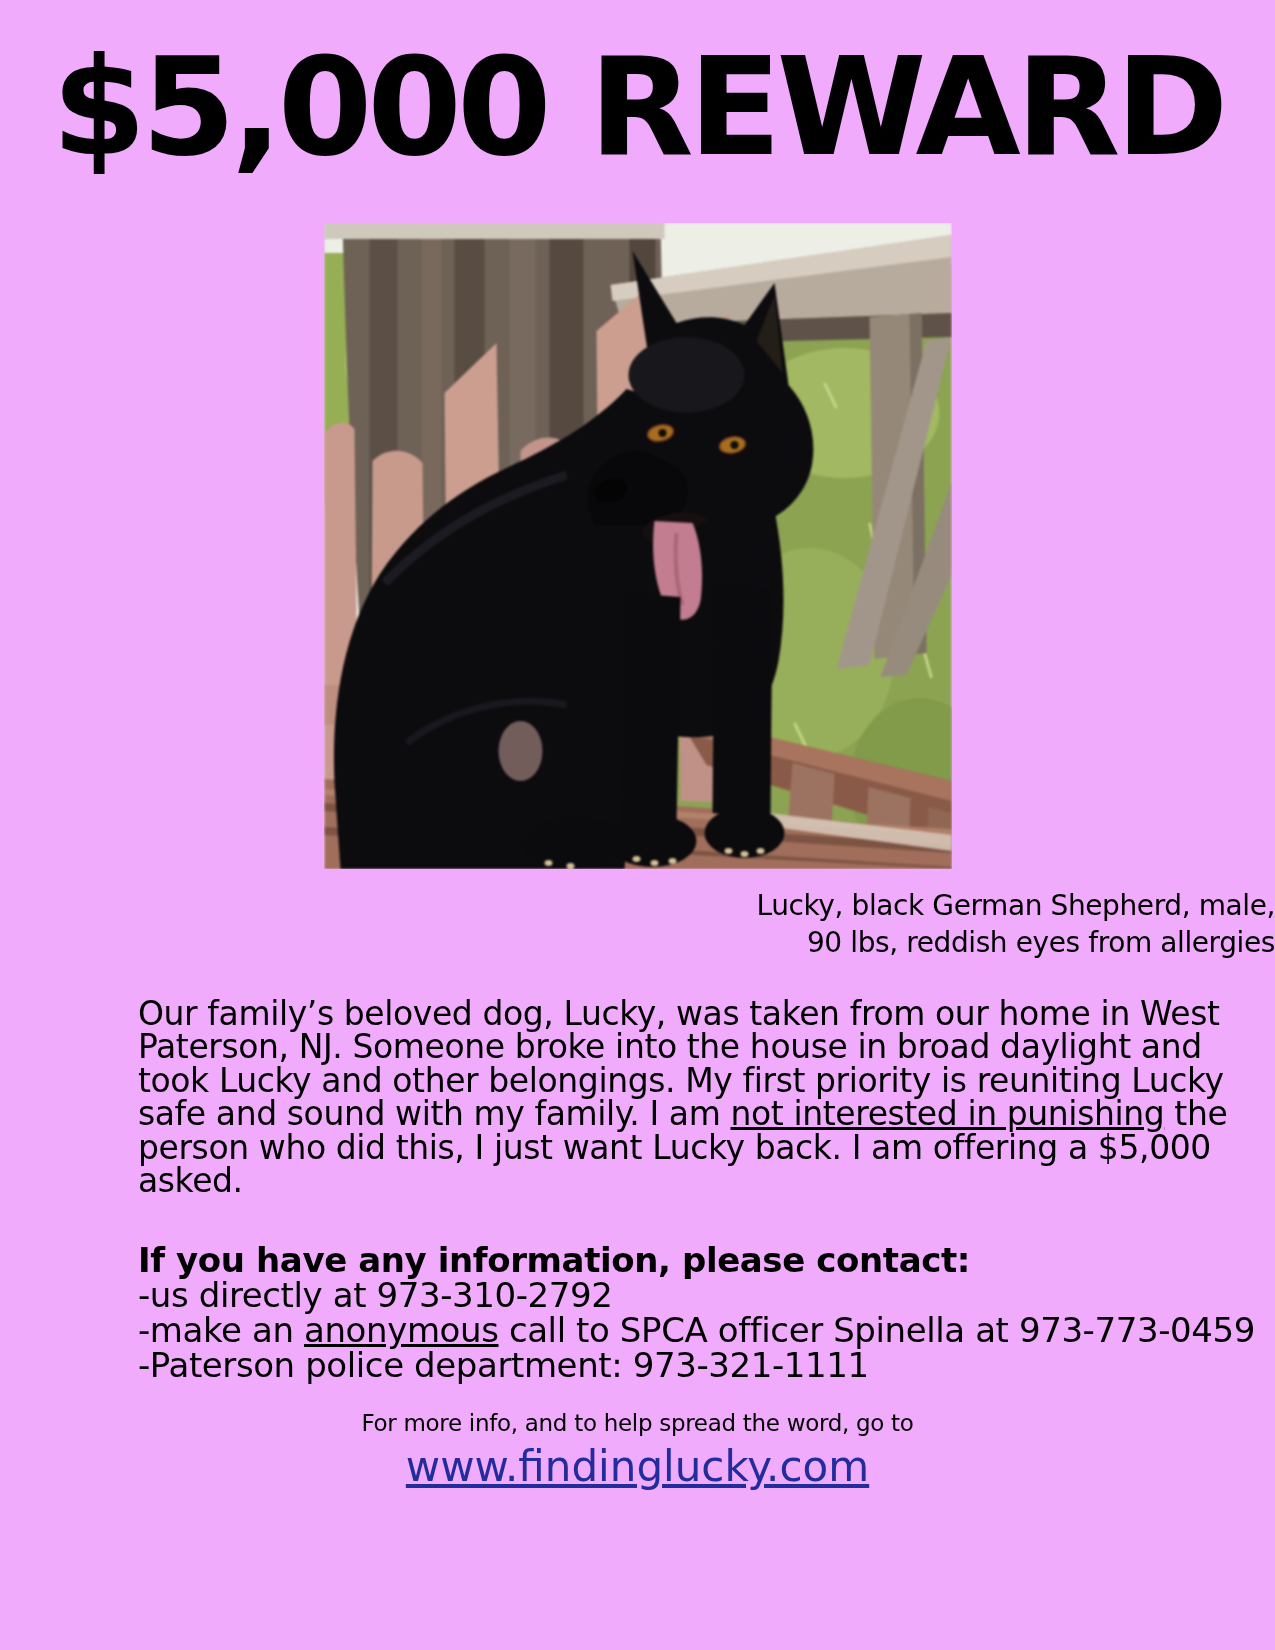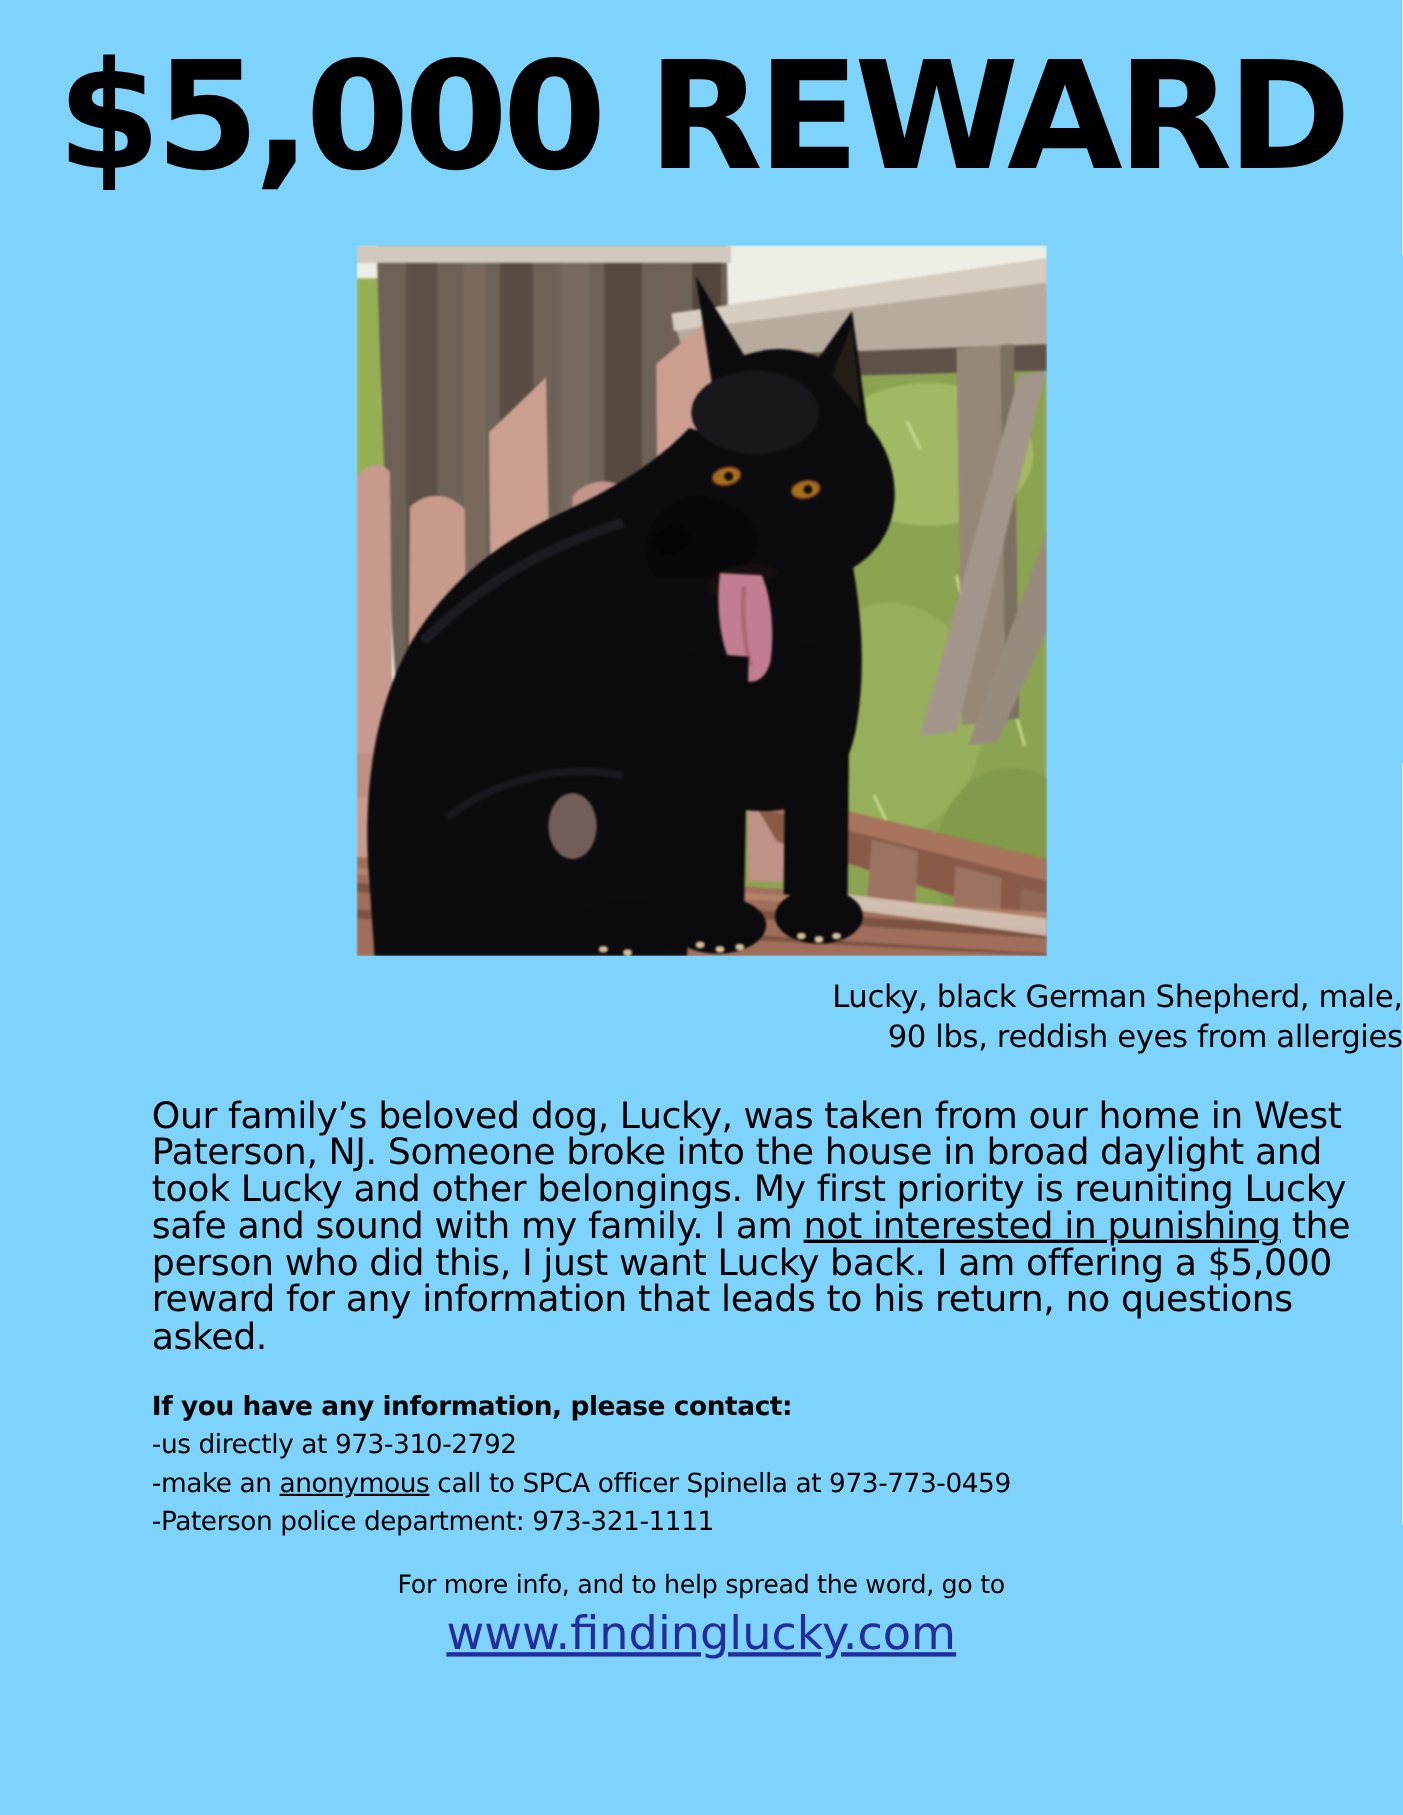--- a/index.html
+++ b/index.html
@@ -1,19 +1,19 @@
 <!DOCTYPE html>
 <html><head>
 <meta charset="utf-8">
 <style>
   html,body { margin:0; padding:0; background:#ffffff; }
   .page {
     position:relative;
     width:1275px; height:1650px;
-    background:#7dd3fc;
+    background:#f0abfc;
     color:#000;
     font-family:"DejaVu Sans", sans-serif;
     overflow:hidden;
   }
   h1.title {
     margin:0; padding-top:34px;
     text-align:center;
     font-size:136px; font-weight:bold;
     letter-spacing:-5px;
     line-height:1.08;
@@ -31,22 +31,22 @@
     font-size:28px; line-height:37px;
     letter-spacing:-0.4px;
   }
   .body-text {
     margin:36px 140px 0 138px;
     font-size:33px; line-height:33.5px;
     letter-spacing:-0.4px;
     white-space:nowrap;
   }
   .contact-block {
-    margin:30px 140px 0 138px;
-    font-size:24px; line-height:35px;
+    margin:45px 140px 0 138px;
+    font-size:34px; line-height:35px;
     letter-spacing:-0.4px;
     white-space:nowrap;
   }
   .contact-heading { font-weight:bold; }
   .ul { text-decoration:underline; }
   a.email-link {
     color:#1b1bf0; text-decoration:underline; cursor:pointer;
   }
   .footer-note {
     margin-top:27px;
@@ -190,21 +190,20 @@
     <div>Lucky, black German Shepherd, male,</div>
     <div>90 lbs, reddish eyes from allergies</div>
   </div>
 
   <div class="body-text">
     <div>Our family’s beloved dog, Lucky, was taken from our home in West</div>
     <div>Paterson, NJ. Someone broke into the house in broad daylight and</div>
     <div>took Lucky and other belongings. My first priority is reuniting Lucky</div>
     <div><span>safe and sound with my family. I am </span><span class="ul">not interested in punishing</span><span> the</span></div>
     <div>person who did this, I just want Lucky back. I am offering a $5,000</div>
-    <div>reward for any information that leads to his return, no questions</div>
     <div>asked.</div>
   </div>
 
   <div class="contact-block">
     <div class="contact-heading">If you have any information, please contact:</div>
     <div>-us directly at 973-310-2792</div>
     <div><span>-make an </span><span class="ul">anonymous</span><span> call to SPCA officer Spinella at 973-773-0459</span></div>
     <div>-Paterson police department: 973-321-1111</div>
   </div>
 

